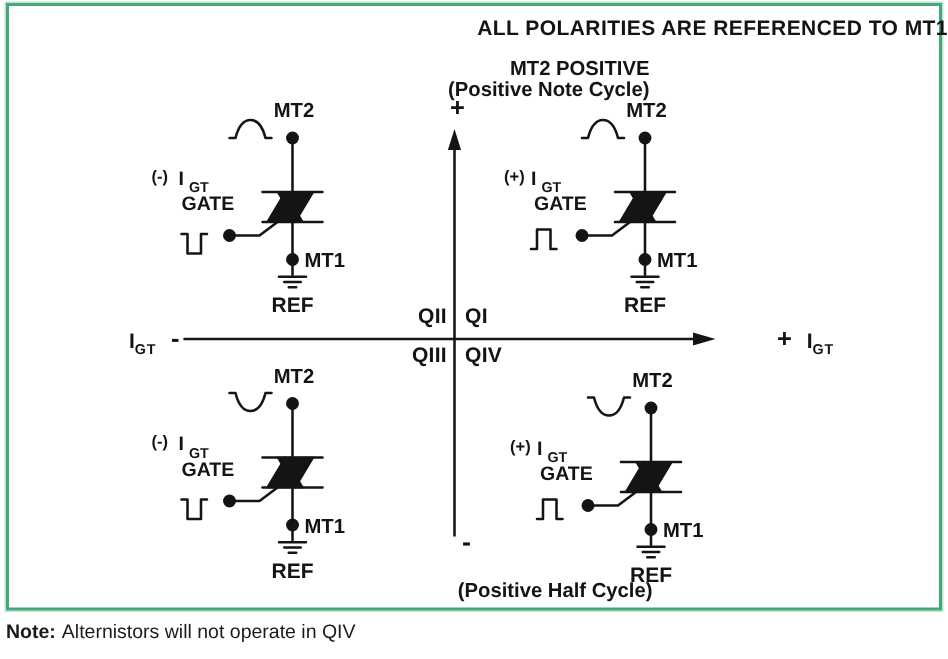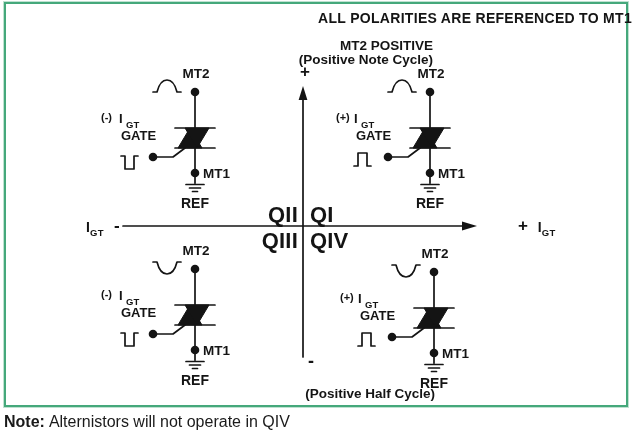--- a/index.html
+++ b/index.html
@@ -9,25 +9,25 @@
   }
   .frame{
     position:absolute;left:4px;top:2px;width:620px;height:401px;
     border:2px solid #45a87b;box-shadow:0 0 0 1px #bfe2d1;background:#ffffff;
   }
   .abs{position:absolute;}
   .ctr{text-align:right;}
   .title{left:0;top:10px;width:632px;font-size:14px;font-weight:700;letter-spacing:.3px;text-align:right;}
   .axlbl{font-size:13.5px;font-weight:700;line-height:14px;}
   .sign{font-weight:700;}
-  .quad{font-size:22px;font-weight:700;letter-spacing:.2px;}
+  .quad{font-size:14px;font-weight:700;letter-spacing:.2px;}
   .endlbl{font-size:14px;font-weight:700;white-space:nowrap;margin-left:19px;}
   .endlbl sub{font-size:9.5px;font-weight:700;vertical-align:-4px;letter-spacing:.5px;}
   .endlbl .dash{font-size:17px;vertical-align:1px;}
-  .note{left:4px;top:413px;font-size:16px;color:#1a1a1a;}
+  .note{left:4px;top:413px;font-size:13px;color:#1a1a1a;}
   .note .lbl{font-weight:700;}
   .note .txt{margin-left:4px;font-weight:400;}
   svg{position:absolute;overflow:visible;}
   svg line, svg path{stroke:#141414;stroke-width:1.7;fill:none;stroke-linecap:round;stroke-linejoin:round;}
   svg .dot{fill:#141414;stroke:none;}
   svg .tri{fill:#141414;stroke:#141414;stroke-width:1;}
   svg .arrow{fill:#141414;stroke:none;}
   svg text{font-family:"Liberation Sans",sans-serif;font-weight:700;fill:#141414;}
 </style>
 </head>

